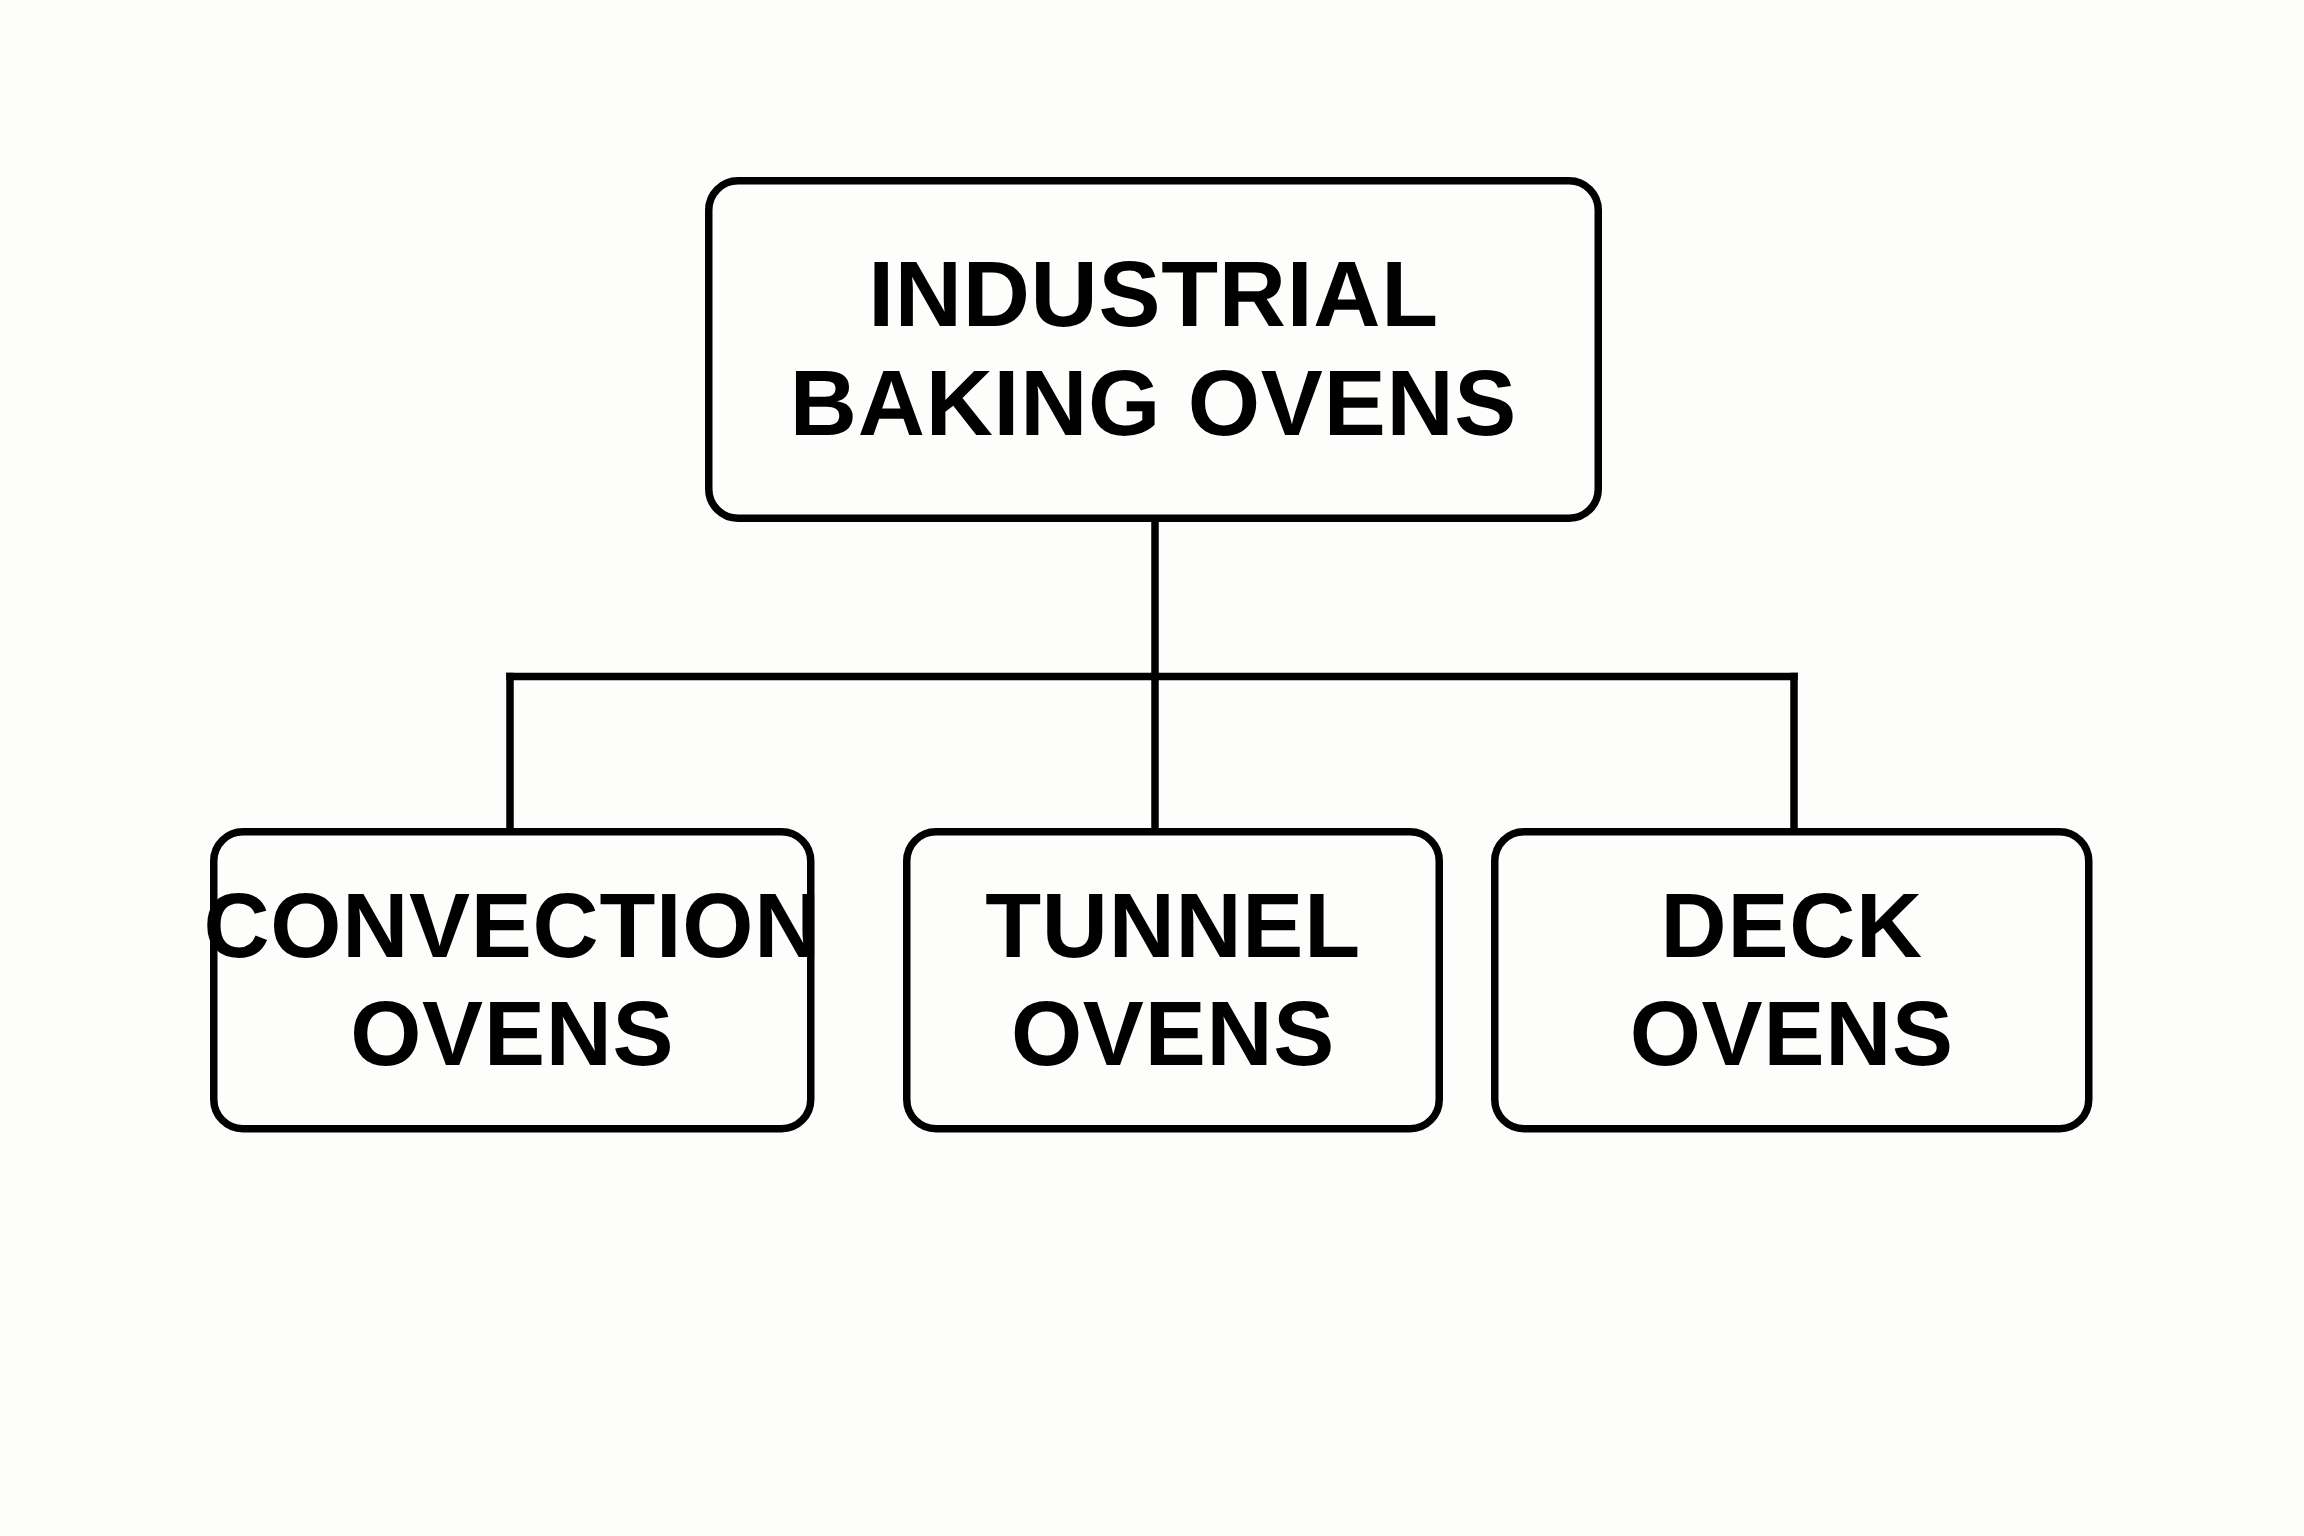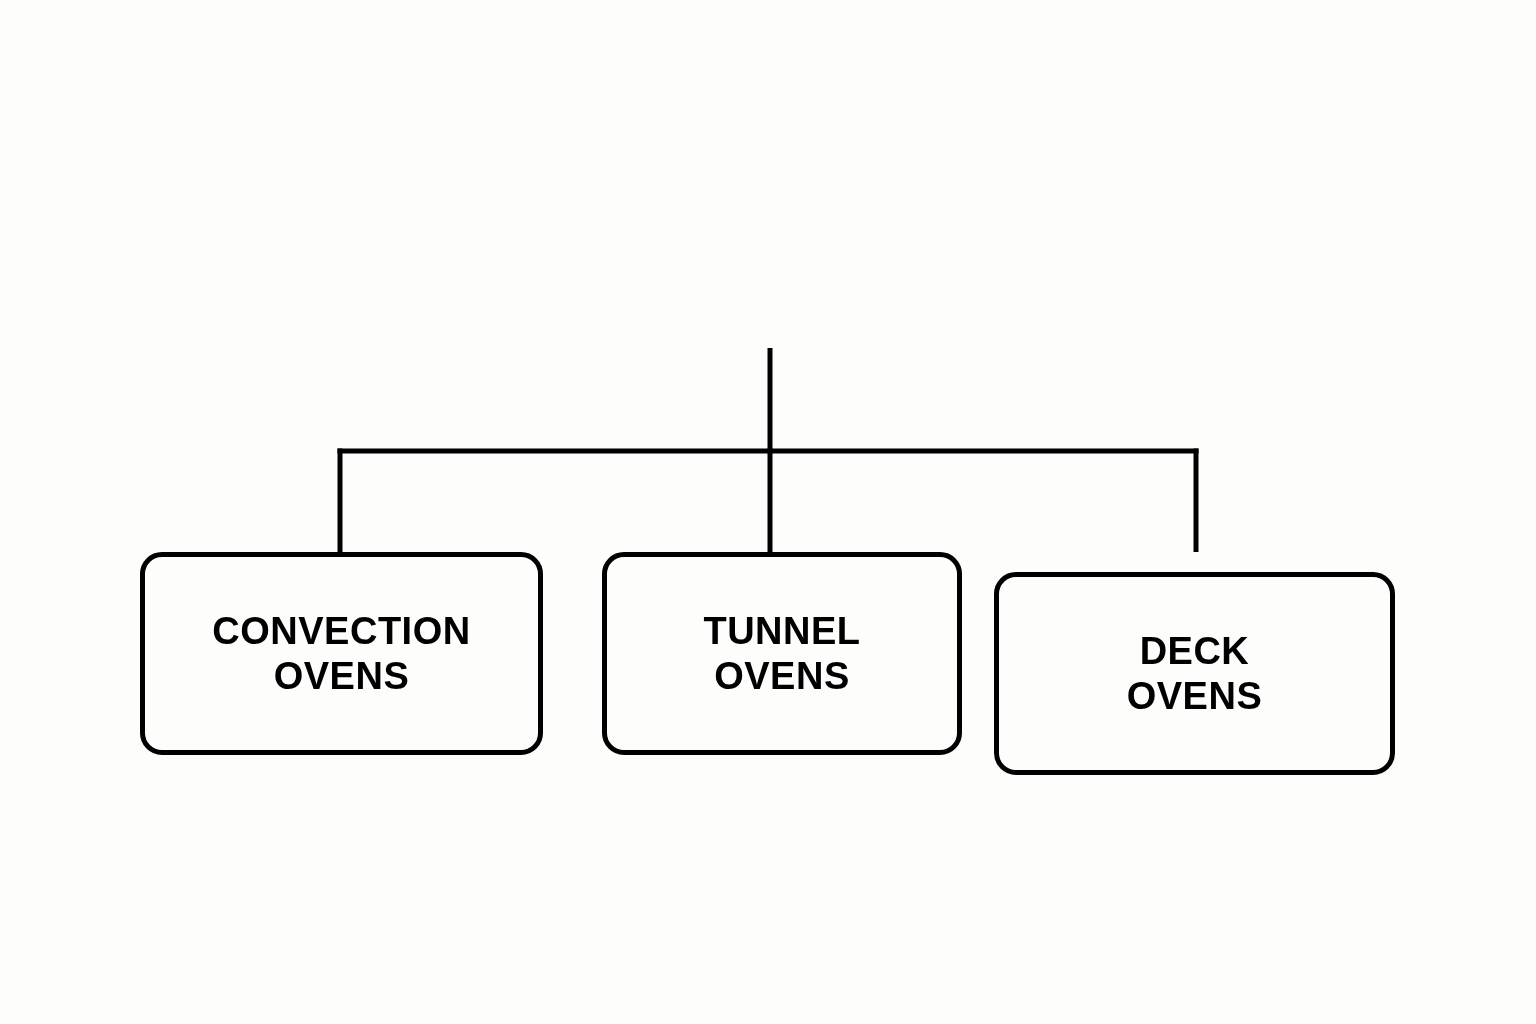--- a/index.html
+++ b/index.html
@@ -67,41 +67,44 @@
     left: 602px;
     top: 552px;
     width: 360px;
     height: 203px;
   }
   #node-child-2 {
     left: 994px;
     top: 552px;
     width: 401px;
     height: 203px;
-    margin-top: 20px;
   }
   .child-node .node-label {
-    font-size: 38px;
+    font-size: 61px;
   }
 </style>
 </head>
 <body>
 
 <div id="diagram-canvas">
 
   <svg id="connector-layer" viewBox="0 0 1536 1024" width="1536" height="1024" xmlns="http://www.w3.org/2000/svg">
     <g stroke="#000000" stroke-width="5" fill="none" stroke-linecap="butt">
       <line x1="770" y1="348" x2="770" y2="451"></line>
       <line x1="337.5" y1="451" x2="1198.5" y2="451"></line>
       <line x1="340" y1="448.5" x2="340" y2="552"></line>
       <line x1="770" y1="448.5" x2="770" y2="552"></line>
       <line x1="1196" y1="448.5" x2="1196" y2="552"></line>
     </g>
   </svg>
 
+  <div class="node-box root-node" id="node-root">
+    <div class="node-label">INDUSTRIAL
+BAKING OVENS</div>
+  </div>
 
   <div class="node-box child-node" id="node-child-0">
     <div class="node-label">CONVECTION
 OVENS</div>
   </div>
 
   <div class="node-box child-node" id="node-child-1">
     <div class="node-label">TUNNEL
 OVENS</div>
   </div>

